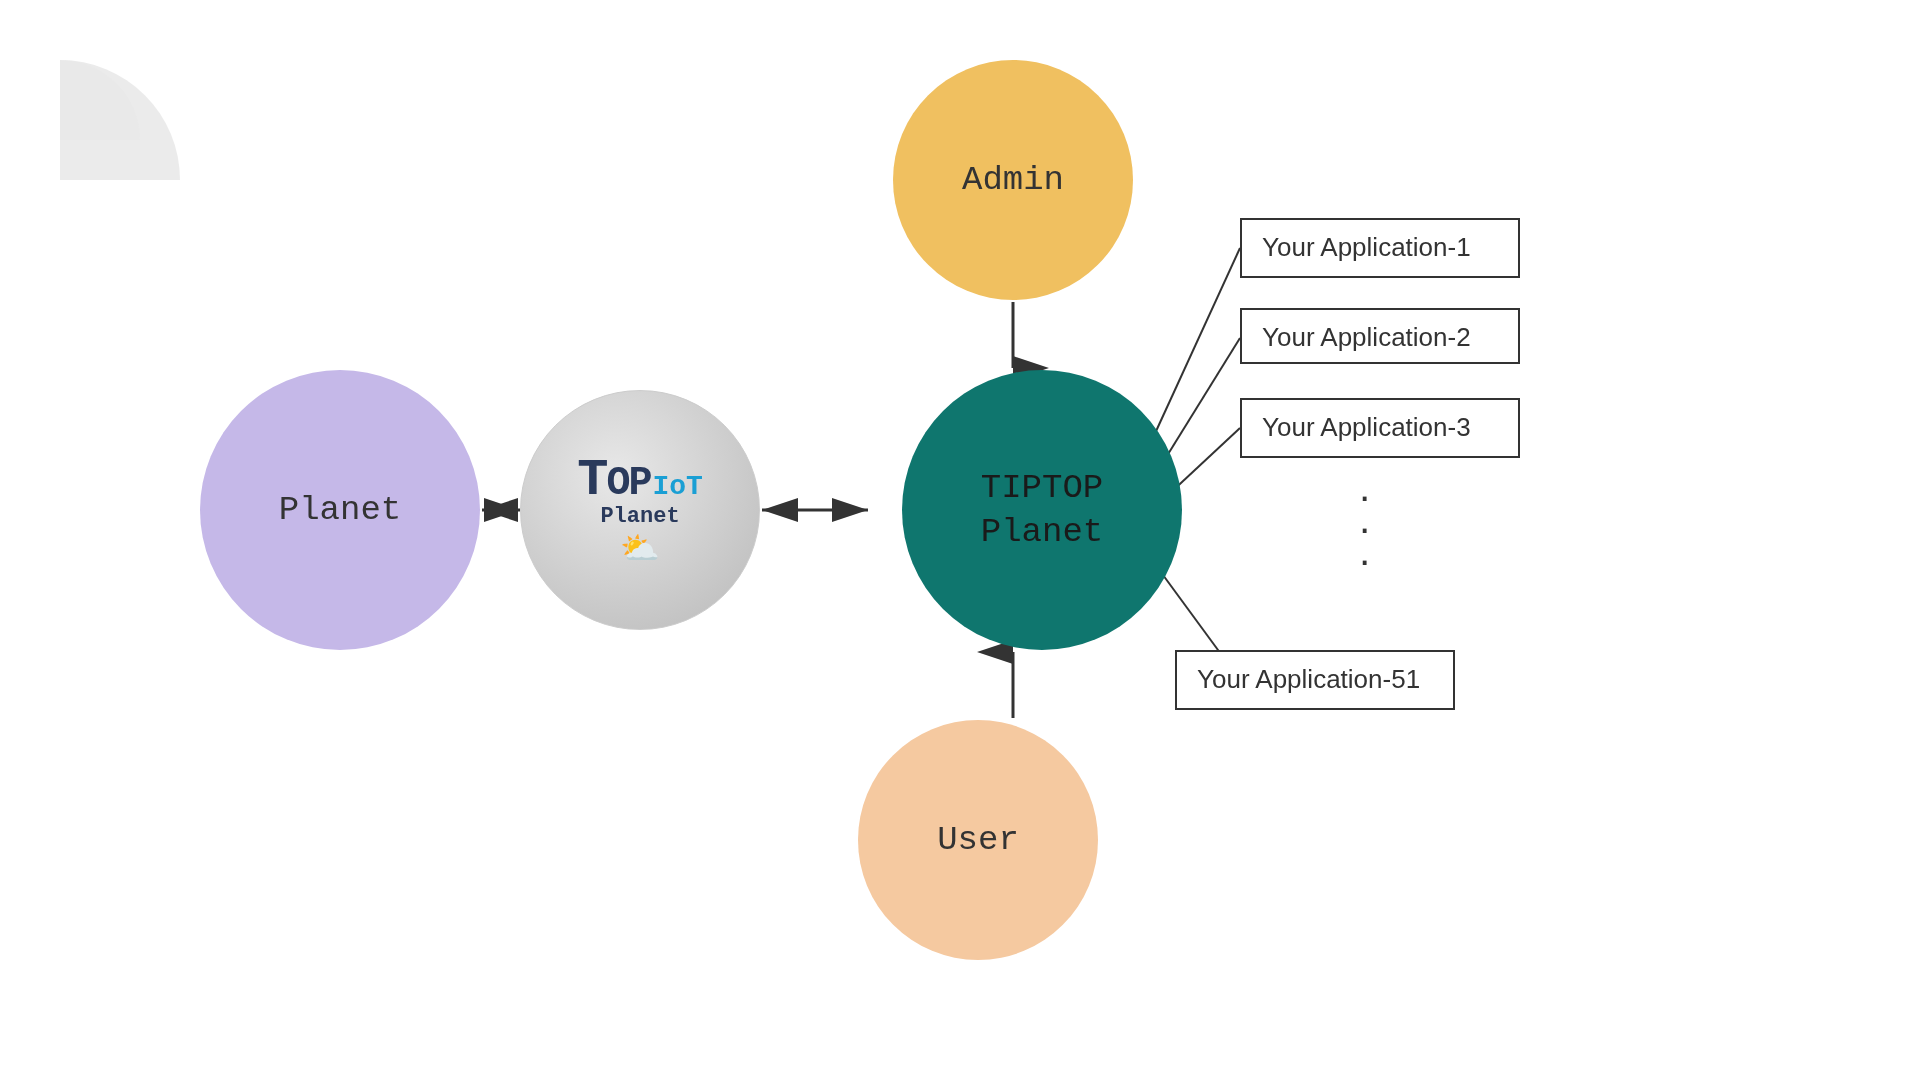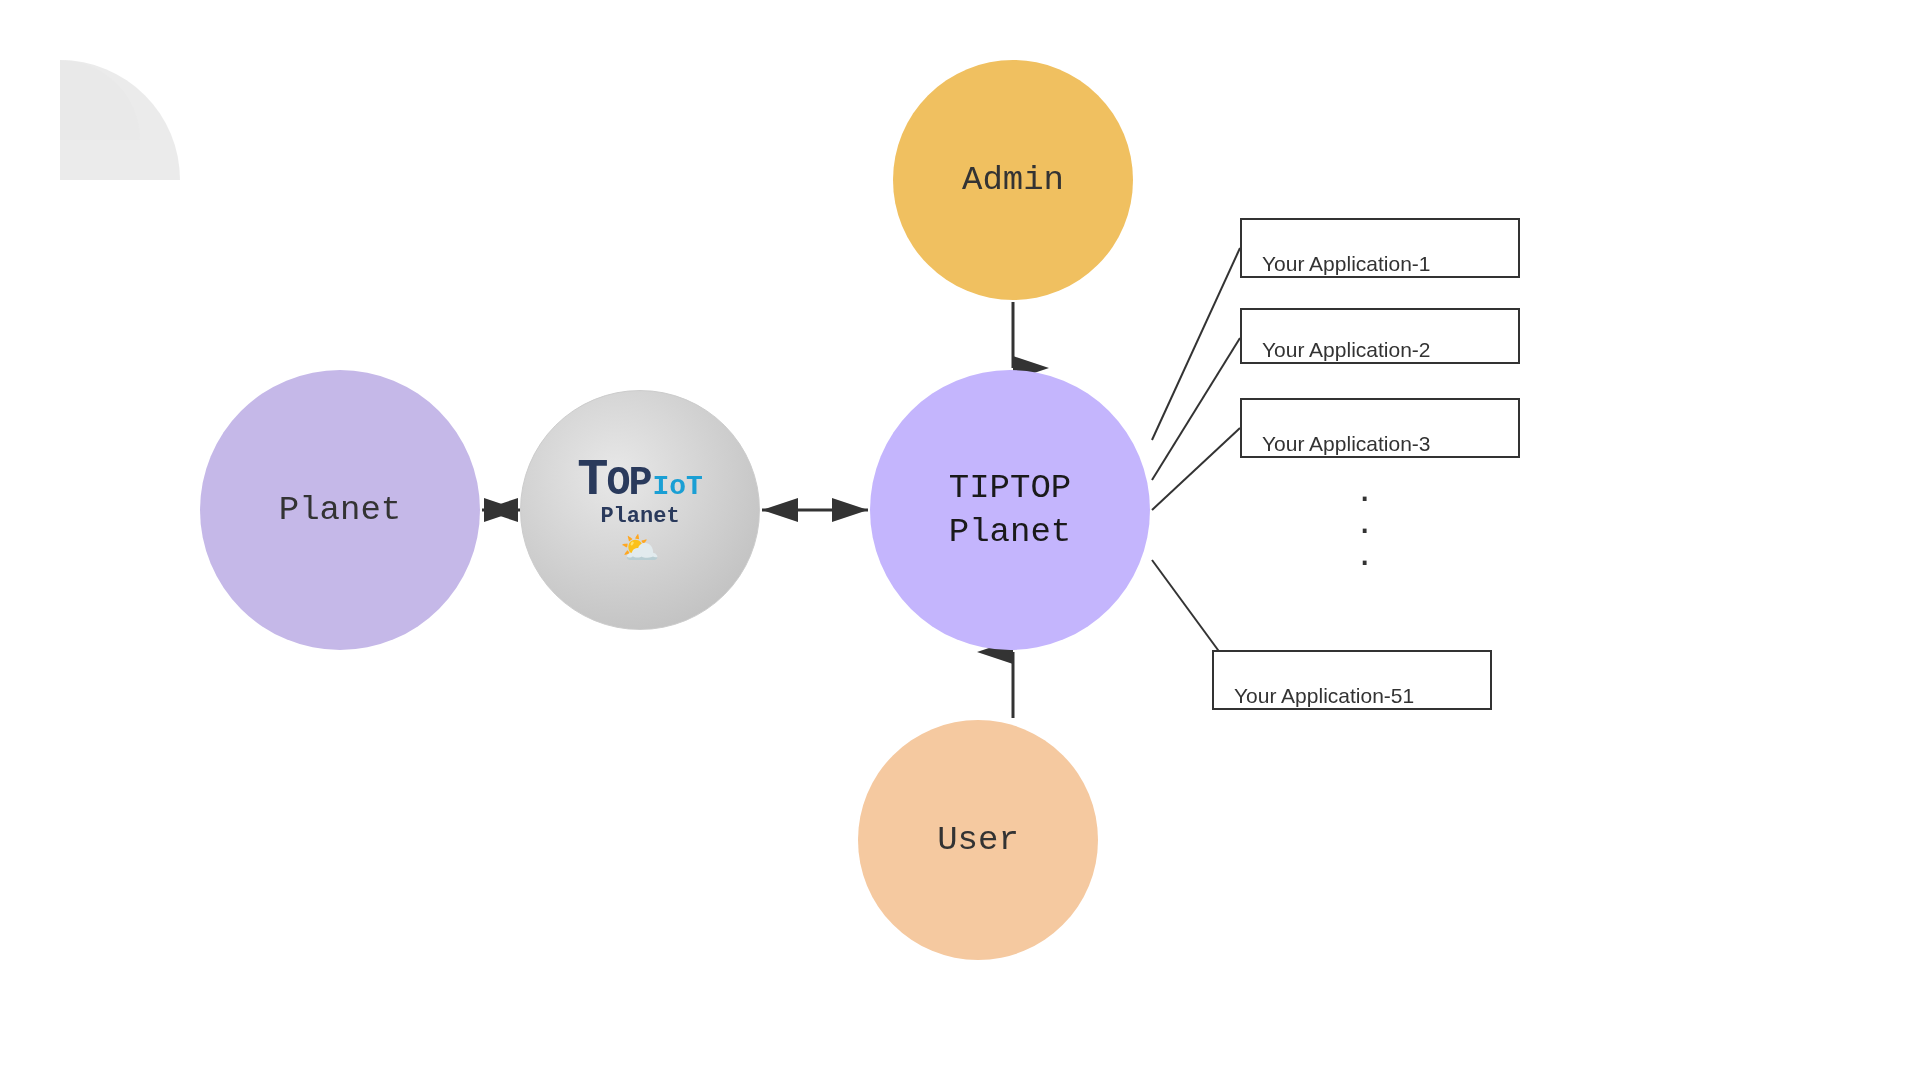--- a/index.html
+++ b/index.html
@@ -56,22 +56,22 @@
       background: radial-gradient(circle at 40% 35%, #e8e8e8, #b8b8b8);
       left: 520px;
       top: 390px;
       border: 1px solid #ccc;
     }
 
     
     .circle-tiptop {
       width: 280px;
       height: 280px;
-      background: #c4b5fd;
-      left: 870px;
+      background: #0f766e;
+      left: 902px;
       top: 370px;
     }
 
     
     .circle-admin {
       width: 240px;
       height: 240px;
       background: #f0c060;
       left: 893px;
       top: 60px;
@@ -96,23 +96,23 @@
     .circle-label-lg {
       font-size: 34px;
     }
 
     
     .app-box {
       position: absolute;
       border: 2px solid #333;
       background: #fff;
       display: flex;
-      align-items: flex-end;
-      padding: 0 20px;
-      font-size: 21px;
+      align-items: flex-start;
+      padding: 12px 20px;
+      font-size: 26px;
       color: #333;
     }
 
     
     .dots {
       position: absolute;
       font-size: 40px;
       color: #333;
       line-height: 0.8;
       letter-spacing: 2px;
@@ -211,21 +211,21 @@
 </div>
 
 <div class="app-box" style="width:280px; height:56px; left:1240px; top:308px;">
   <span>Your Application-2</span>
 </div>
 
 <div class="app-box" style="width:280px; height:60px; left:1240px; top:398px;">
   <span>Your Application-3</span>
 </div>
 
-<div class="app-box" style="width:280px; height:60px; left:1212px; top:650px;">
+<div class="app-box" style="width:280px; height:60px; left:1175px; top:650px;">
   <span>Your Application-51</span>
 </div>
 
 <div class="dots" style="left:1358px; top:480px;">
   <div>·</div>
   <div>·</div>
   <div>·</div>
 </div>
 
 </body></html>

